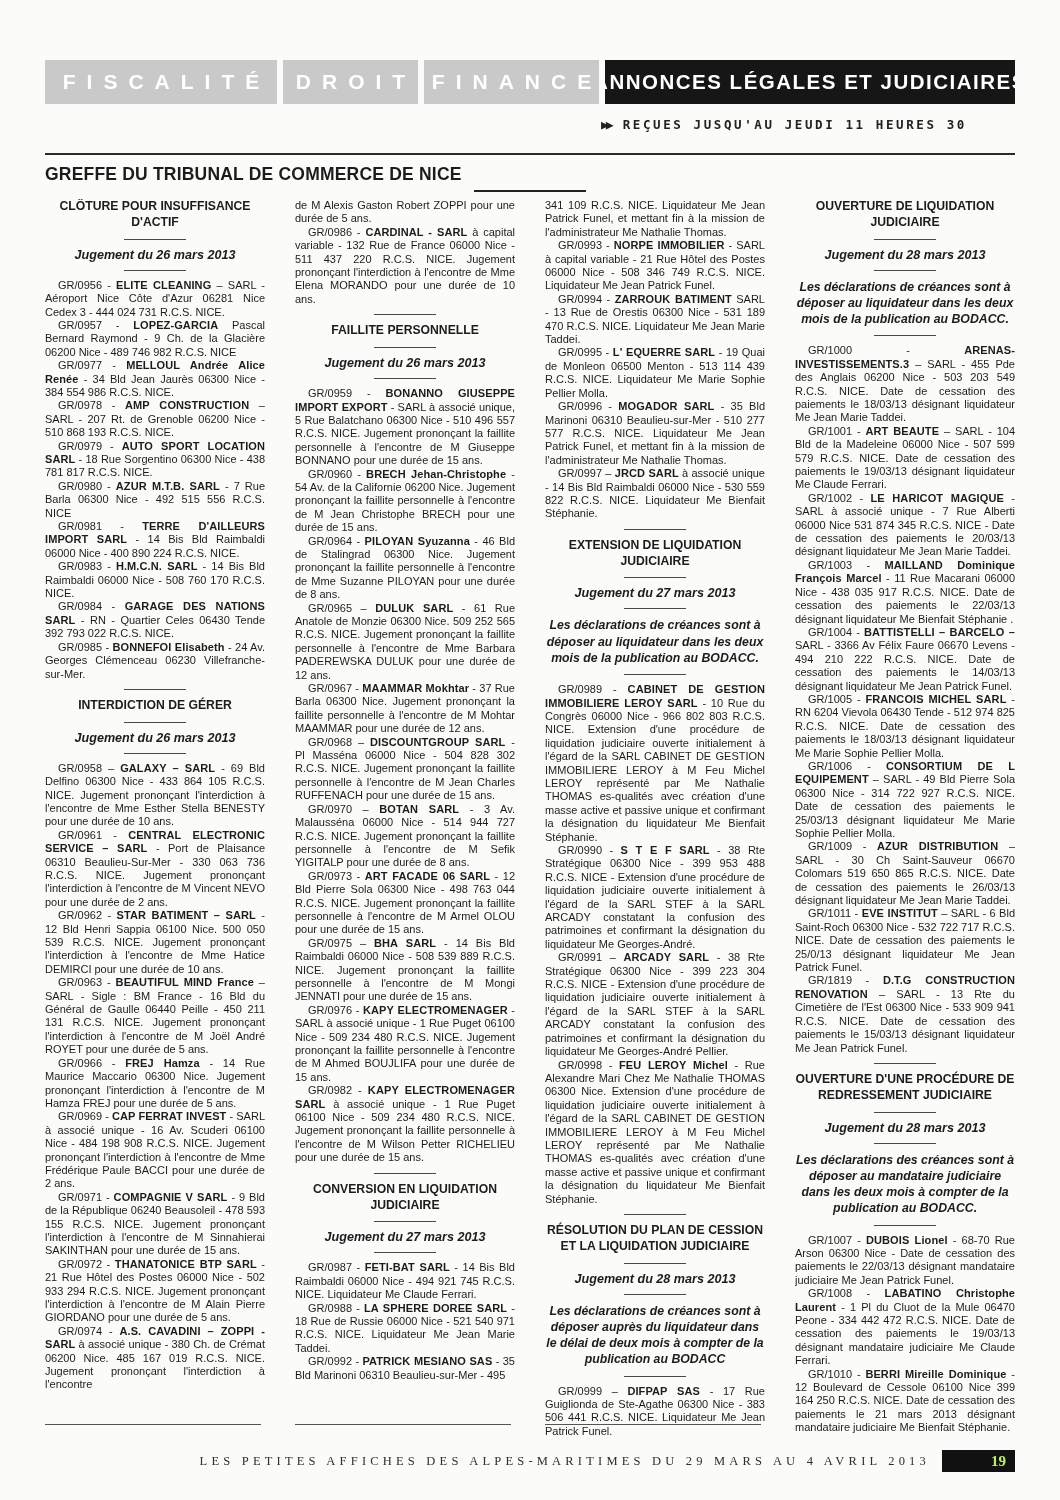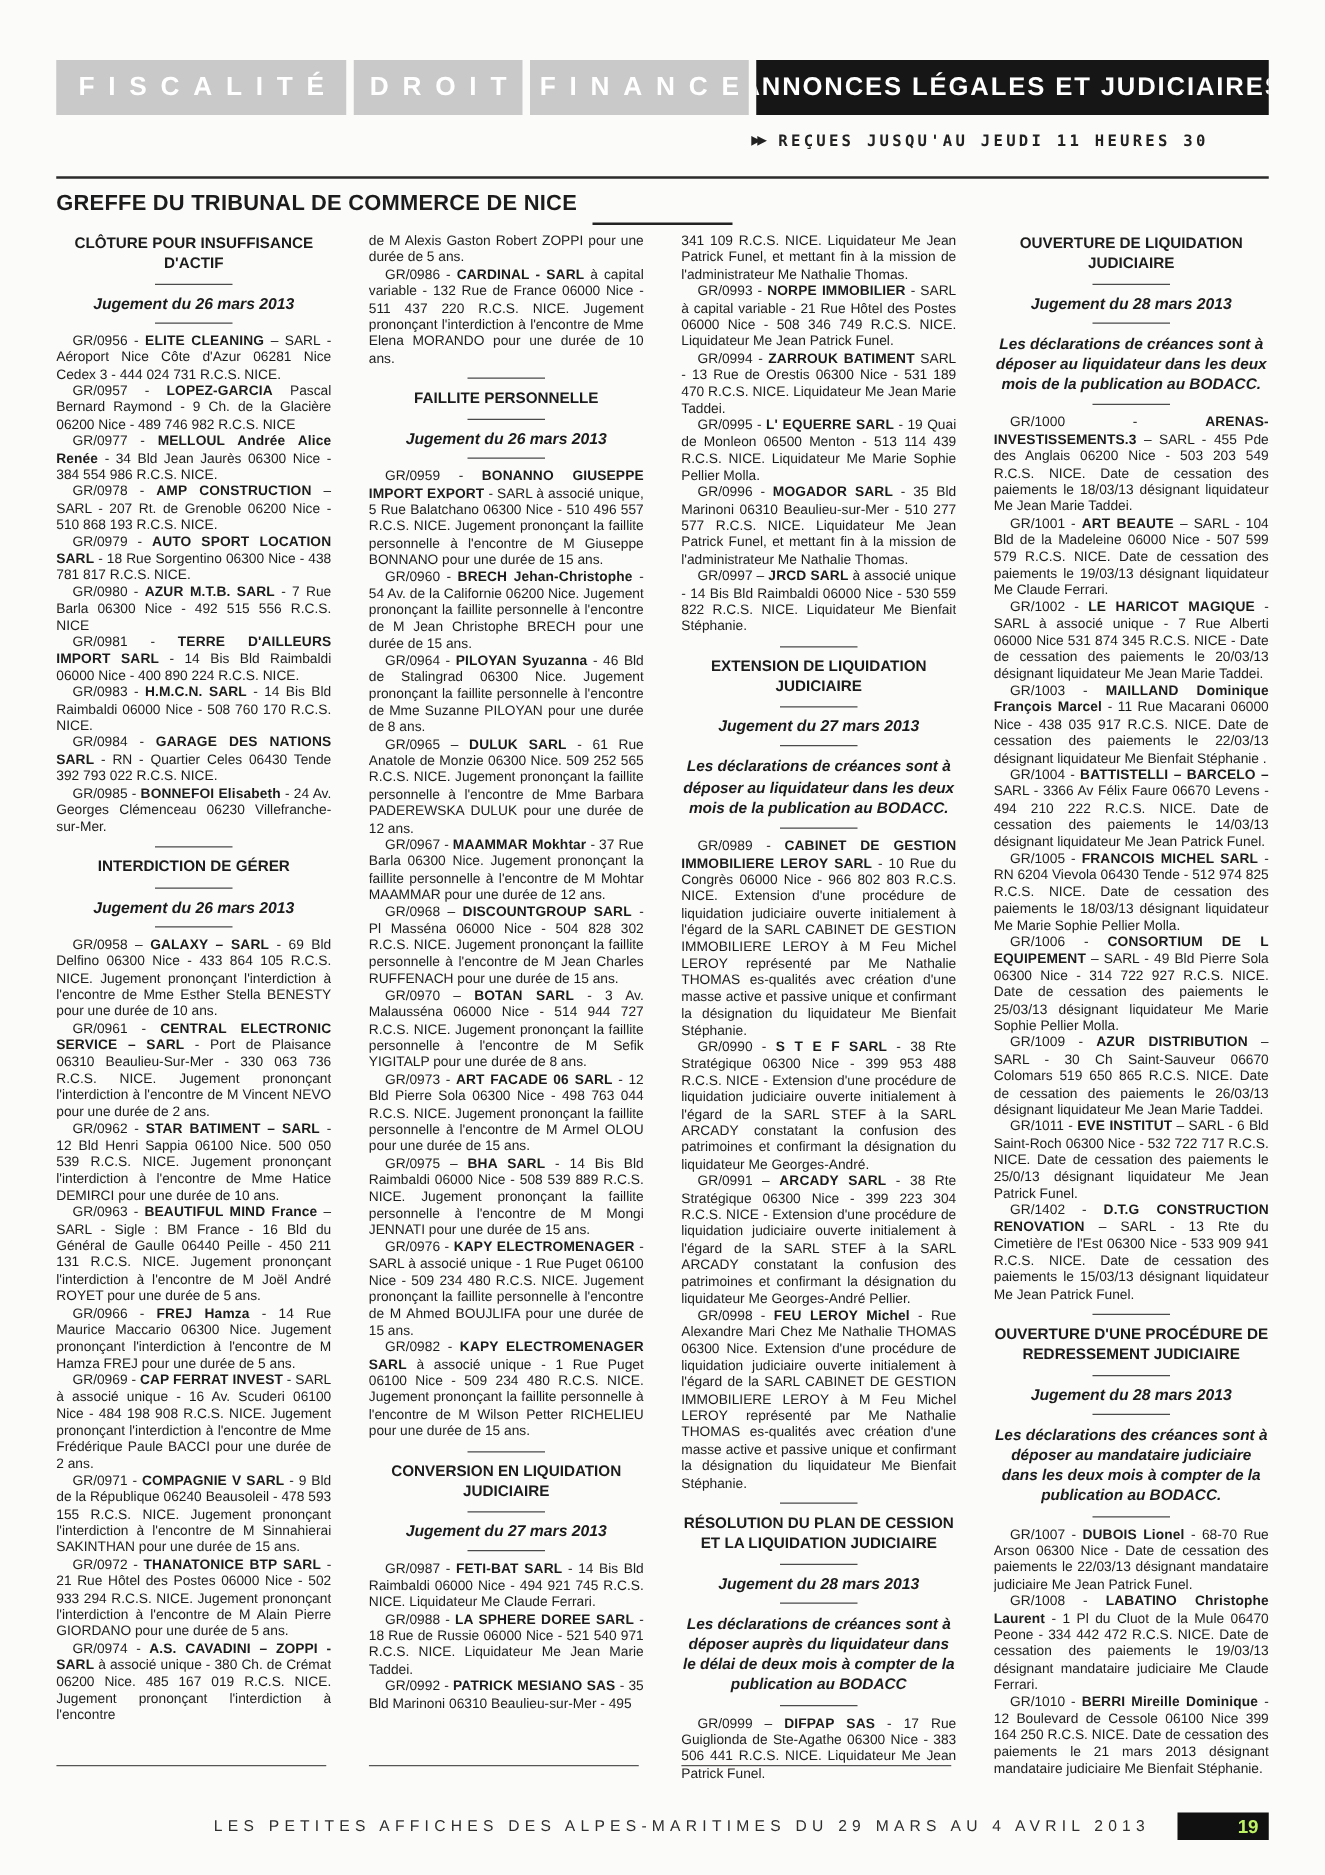--- a/index.html
+++ b/index.html
@@ -2,21 +2,21 @@
 <html><head>
 <meta charset="utf-8">
 <style>
   html,body { margin:0; padding:0; }
   body {
     width:1060px; height:1500px; position:relative;
     background:#fbfbfa; color:#1c1c1c;
     font-family:"Liberation Sans", sans-serif;
     overflow:hidden;
   }
-  .page { position:absolute; inset:0; padding:0 45px; box-sizing:border-box; }
+  .page { position:absolute; inset:0; padding:12px 45px; box-sizing:border-box; }
 
   
   .tabs-row { display:flex; gap:6px; margin-top:48px; height:44px; }
   .tab {
     background:#c9c9c9; color:#ffffff; display:flex; align-items:center; justify-content:center;
     font-weight:bold; font-size:21px; letter-spacing:11px; overflow:hidden; white-space:nowrap;
     text-indent:11px;
   }
   .tab-fiscalite { width:232px; }
   .tab-droit { width:135px; }
@@ -49,22 +49,22 @@
   .entry { text-indent:13px; }
   .entry b { letter-spacing:0.1px; }
   .box-note {
     border:2px solid #333; padding:5px 7px; margin-top:10px;
     font-weight:bold; font-size:11.4px; line-height:1.3; text-align:justify;
   }
   .col-bottom-rule { position:absolute; bottom:12px; left:0; right:4px; border-top:1.5px solid #555; }
 
   
   .footer {
-    position:absolute; right:45px; bottom:28px; display:flex; align-items:center; gap:22px;
-    font-family:Liberation Sans, sans-serif; font-size:12.5px; letter-spacing:4.2px;
+    position:absolute; right:45px; bottom:28px; display:flex; align-items:center; gap:12px;
+    font-family:Liberation Serif, serif; font-size:12.5px; letter-spacing:4.2px;
     color:#2e2e2e; white-space:nowrap;
   }
   .page-badge {
     background:#111; color:#bef264; font-weight:bold; font-size:15px; letter-spacing:0;
     width:33px; height:22px; display:flex; align-items:center; justify-content:center;padding-left:40px;
   }
 </style>
 </head>
 <body>
 
@@ -185,21 +185,21 @@
         <div class="sep"></div>
         <p class="entry"><span class="ref">GR/1000 - </span><b class="entry-name">ARENAS-INVESTISSEMENTS.3</b><span class="entry-rest"> – SARL - 455 Pde des Anglais 06200 Nice - 503 203 549 R.C.S. NICE. Date de cessation des paiements le 18/03/13 désignant liquidateur Me Jean Marie Taddei.</span></p>
         <p class="entry"><span class="ref">GR/1001 - </span><b class="entry-name">ART BEAUTE</b><span class="entry-rest"> – SARL - 104 Bld de la Madeleine 06000 Nice - 507 599 579 R.C.S. NICE. Date de cessation des paiements le 19/03/13 désignant liquidateur Me Claude Ferrari.</span></p>
         <p class="entry"><span class="ref">GR/1002 - </span><b class="entry-name">LE HARICOT MAGIQUE</b><span class="entry-rest"> - SARL à associé unique - 7 Rue Alberti 06000 Nice 531 874 345 R.C.S. NICE - Date de cessation des paiements le 20/03/13 désignant liquidateur Me Jean Marie Taddei.</span></p>
         <p class="entry"><span class="ref">GR/1003 - </span><b class="entry-name">MAILLAND Dominique François Marcel</b><span class="entry-rest"> - 11 Rue Macarani 06000 Nice - 438 035 917 R.C.S. NICE. Date de cessation des paiements le 22/03/13 désignant liquidateur Me Bienfait Stéphanie .</span></p>
         <p class="entry"><span class="ref">GR/1004 - </span><b class="entry-name">BATTISTELLI – BARCELO –</b><span class="entry-rest"> SARL - 3366 Av Félix Faure 06670 Levens - 494 210 222 R.C.S. NICE. Date de cessation des paiements le 14/03/13 désignant liquidateur Me Jean Patrick Funel.</span></p>
         <p class="entry"><span class="ref">GR/1005 - </span><b class="entry-name">FRANCOIS MICHEL SARL</b><span class="entry-rest"> - RN 6204 Vievola 06430 Tende - 512 974 825 R.C.S. NICE. Date de cessation des paiements le 18/03/13 désignant liquidateur Me Marie Sophie Pellier Molla.</span></p>
         <p class="entry"><span class="ref">GR/1006 - </span><b class="entry-name">CONSORTIUM DE L EQUIPEMENT</b><span class="entry-rest"> – SARL - 49 Bld Pierre Sola 06300 Nice - 314 722 927 R.C.S. NICE. Date de cessation des paiements le 25/03/13 désignant liquidateur Me Marie Sophie Pellier Molla.</span></p>
         <p class="entry"><span class="ref">GR/1009 - </span><b class="entry-name">AZUR DISTRIBUTION</b><span class="entry-rest"> – SARL - 30 Ch Saint-Sauveur 06670 Colomars 519 650 865 R.C.S. NICE. Date de cessation des paiements le 26/03/13 désignant liquidateur Me Jean Marie Taddei.</span></p>
         <p class="entry"><span class="ref">GR/1011 - </span><b class="entry-name">EVE INSTITUT</b><span class="entry-rest"> – SARL - 6 Bld Saint-Roch 06300 Nice - 532 722 717 R.C.S. NICE. Date de cessation des paiements le 25/0/13 désignant liquidateur Me Jean Patrick Funel.</span></p>
-        <p class="entry"><span class="ref">GR/1402 - </span><b class="entry-name">D.T.G CONSTRUCTION RENOVATION</b><span class="entry-rest"> – SARL - 13 Rte du Cimetière de l'Est 06300 Nice - 533 909 941 R.C.S. NICE. Date de cessation des paiements le 15/03/13 désignant liquidateur Me Jean Patrick Funel.</span></p>
+        <p class="entry"><span class="ref">GR/1819 - </span><b class="entry-name">D.T.G CONSTRUCTION RENOVATION</b><span class="entry-rest"> – SARL - 13 Rte du Cimetière de l'Est 06300 Nice - 533 909 941 R.C.S. NICE. Date de cessation des paiements le 15/03/13 désignant liquidateur Me Jean Patrick Funel.</span></p>
         <div class="sep"></div>
         <h3 class="section-heading">OUVERTURE D'UNE PROCÉDURE DE REDRESSEMENT JUDICIAIRE</h3>
         <div class="sep"></div>
         <h4 class="jdate">Jugement du 28 mars 2013</h4>
         <div class="sep"></div>
         <p class="note">Les déclarations des créances sont à déposer au mandataire judiciaire dans les deux mois à compter de la publication au BODACC.</p>
         <div class="sep"></div>
         <p class="entry"><span class="ref">GR/1007 - </span><b class="entry-name">DUBOIS Lionel</b><span class="entry-rest"> - 68-70 Rue Arson 06300 Nice - Date de cessation des paiements le 22/03/13 désignant mandataire judiciaire Me Jean Patrick Funel.</span></p>
         <p class="entry"><span class="ref">GR/1008 - </span><b class="entry-name">LABATINO Christophe Laurent</b><span class="entry-rest"> - 1 Pl du Cluot de la Mule 06470 Peone - 334 442 472 R.C.S. NICE. Date de cessation des paiements le 19/03/13 désignant mandataire judiciaire Me Claude Ferrari.</span></p>
         <p class="entry"><span class="ref">GR/1010 - </span><b class="entry-name">BERRI Mireille Dominique</b><span class="entry-rest"> - 12 Boulevard de Cessole 06100 Nice 399 164 250 R.C.S. NICE. Date de cessation des paiements le 21 mars 2013 désignant mandataire judiciaire Me Bienfait Stéphanie.</span></p>

